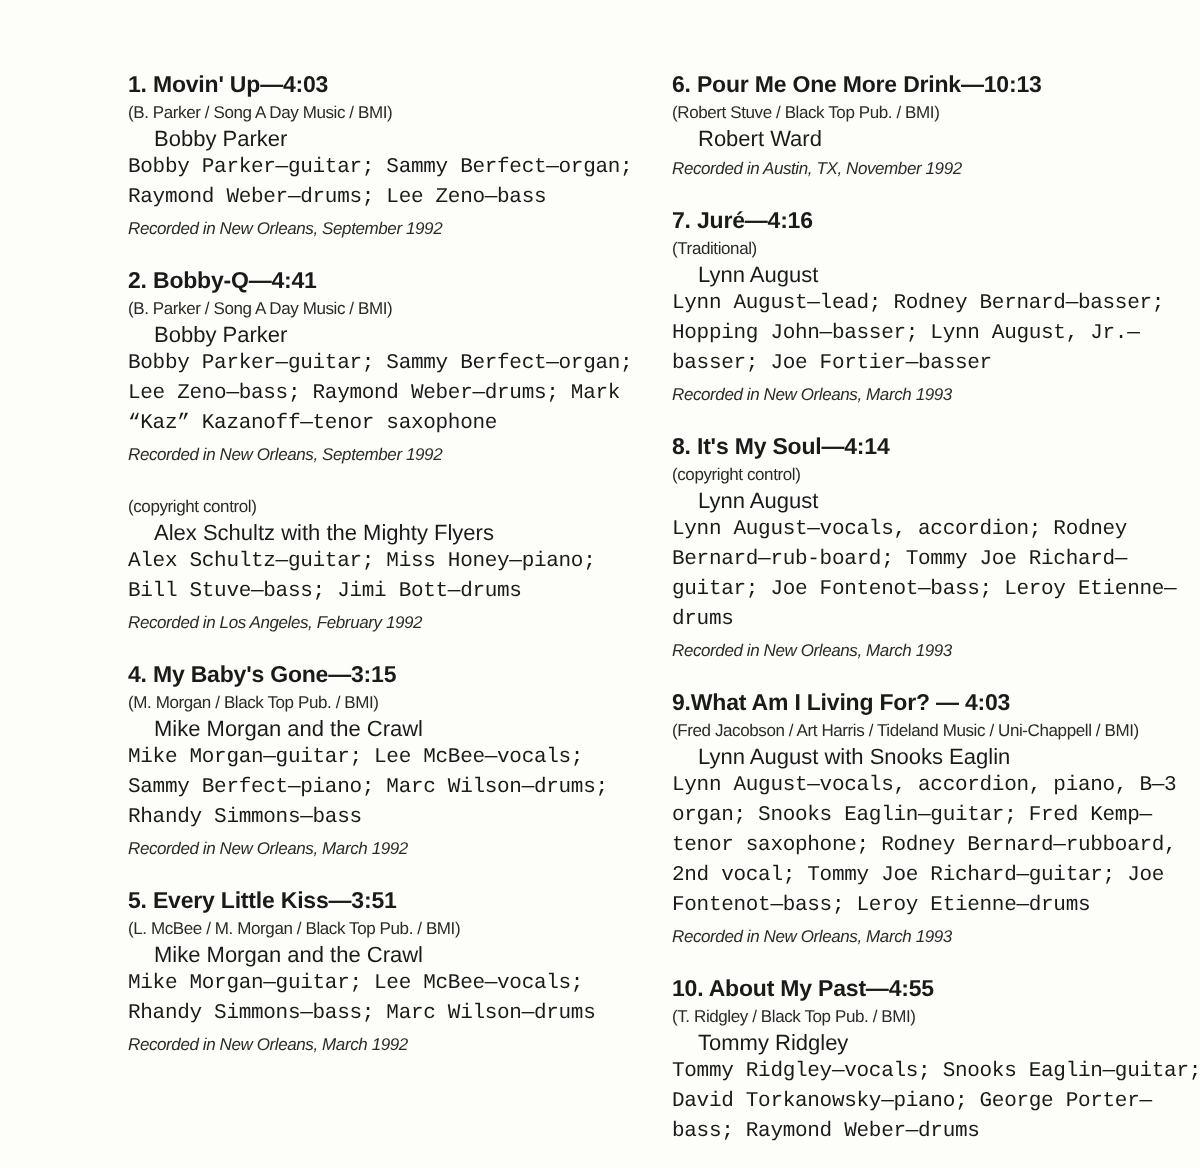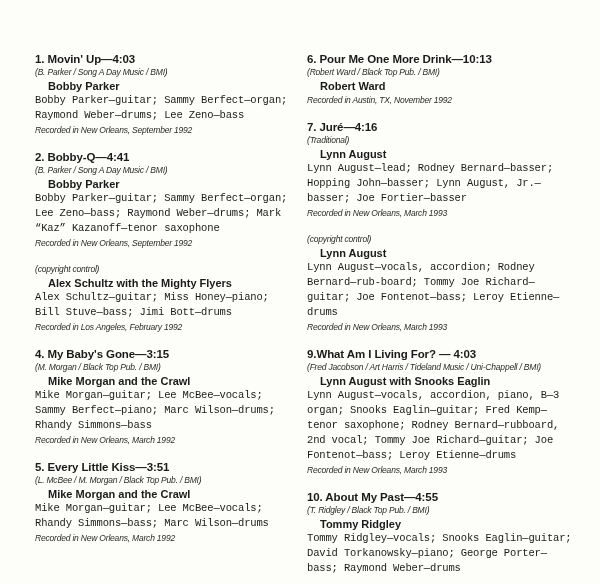--- a/index.html
+++ b/index.html
@@ -10,43 +10,43 @@
       width: 600px;
       height: 584px;
       background: #fdfdfa;
       font-family: "Liberation Sans", sans-serif;
       color: #1a1a1a;
       position: relative;
       overflow: hidden;
     }
     .column {
       position: absolute;
-      top: 52px;
+      top: 36px;
       width: 260px;
+      margin-left: 29px;
     }
     .col-left { left: 35px; }
     .col-right { left: 307px; width: 265px; }
     .track {
       margin-bottom: 13px;
     }
     .track-title {
       font-weight: bold;
       font-size: 11.5px;
       line-height: 14px;
       letter-spacing: -0.1px;
     }
     .track-credit {
-      font-style: italic;
       font-size: 8.5px;
       line-height: 13px;
       color: #2a2a2a;
       letter-spacing: -0.2px;
     }
     .track-artist {
-      font-weight: bold;
+      font-weight: normal;
       font-size: 11px;
       line-height: 14px;
       padding-left: 13px;
     }
     .track-personnel {
       font-size: 10.5px;
       line-height: 15px;
       letter-spacing: -0.15px;
       font-family: Liberation Mono, monospace;
     }
@@ -94,32 +94,33 @@
     <div class="track-credit">(L. McBee / M. Morgan / Black Top Pub. / BMI)</div>
     <div class="track-artist">Mike Morgan and the Crawl</div>
     <div class="track-personnel">Mike Morgan—guitar; Lee McBee—vocals; Rhandy Simmons—bass; Marc Wilson—drums</div>
     <div class="track-recorded">Recorded in New Orleans, March 1992</div>
   </div>
 </div>
 
 <div class="column col-right">
   <div class="track">
     <div class="track-title">6. Pour Me One More Drink—10:13</div>
-    <div class="track-credit">(Robert Ward / Black Top Pub. / BMI)</div>
+    <div class="track-credit">(Robert Stuve / Black Top Pub. / BMI)</div>
     <div class="track-artist">Robert Ward</div>
     <div class="track-recorded">Recorded in Austin, TX, November 1992</div>
   </div>
   <div class="track">
     <div class="track-title">7. Juré—4:16</div>
     <div class="track-credit">(Traditional)</div>
     <div class="track-artist">Lynn August</div>
     <div class="track-personnel">Lynn August—lead; Rodney Bernard—basser; Hopping John—basser; Lynn August, Jr.—basser; Joe Fortier—basser</div>
     <div class="track-recorded">Recorded in New Orleans, March 1993</div>
   </div>
   <div class="track">
+    <div class="track-title">8. It's My Soul—4:14</div>
     <div class="track-credit">(copyright control)</div>
     <div class="track-artist">Lynn August</div>
     <div class="track-personnel">Lynn August—vocals, accordion; Rodney Bernard—rub-board; Tommy Joe Richard—guitar; Joe Fontenot—bass; Leroy Etienne—drums</div>
     <div class="track-recorded">Recorded in New Orleans,  March 1993</div>
   </div>
   <div class="track">
     <div class="track-title">9.What Am I Living For? — 4:03</div>
     <div class="track-credit">(Fred Jacobson / Art Harris / Tideland Music / Uni-Chappell / BMI)</div>
     <div class="track-artist">Lynn August with Snooks Eaglin</div>
     <div class="track-personnel">Lynn August—vocals, accordion, piano, B—3 organ; Snooks Eaglin—guitar; Fred Kemp—tenor saxophone; Rodney Bernard—rubboard, 2nd vocal; Tommy Joe Richard—guitar; Joe Fontenot—bass; Leroy Etienne—drums</div>

